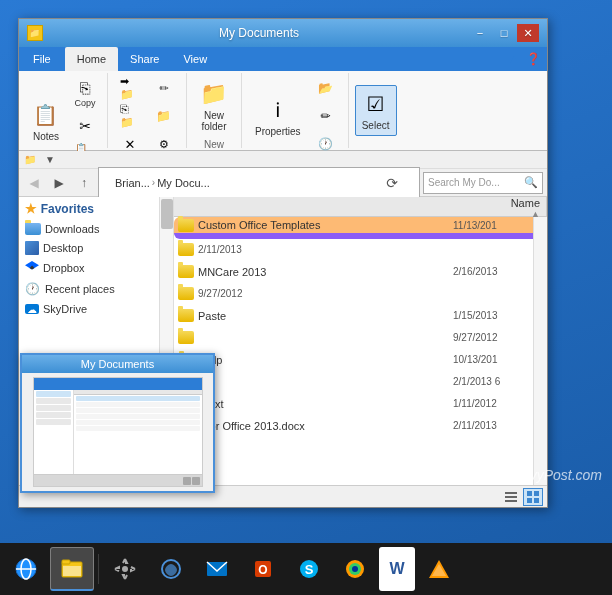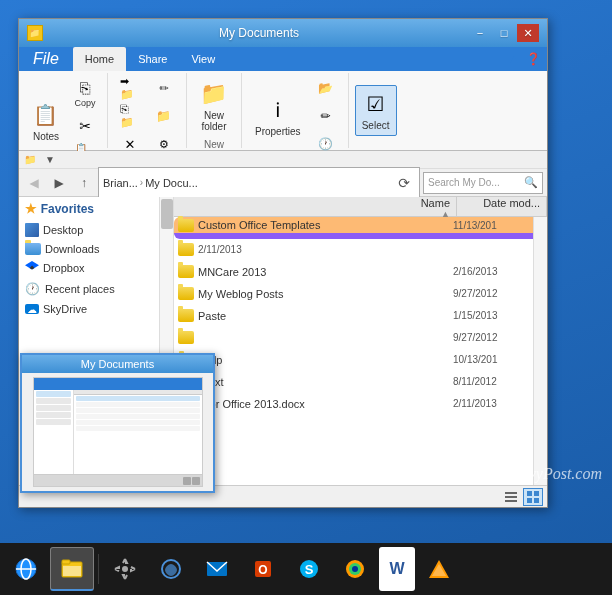--- a/index.html
+++ b/index.html
@@ -105,23 +105,22 @@
     .ribbon-tab.active {
       background: #f0f0f0;
       color: #333;
       border-radius: 2px 2px 0 0;
     }
     .ribbon-tab-file {
       background: #2c7dd6;
       color: white;
       padding: 3px 10px;
       margin-right: 4px;
-      font-size: 16px;
-      cursor: pointer;
-      font-style: italic;
+      font-size: 11px;
+      cursor: pointer;
     }
 
     
     .ribbon {
       background: #f8f8f8;
       border-bottom: 1px solid #bbb;
       display: flex;
       flex-direction: row;
       align-items: stretch;
       flex-shrink: 0;
@@ -236,21 +235,21 @@
     }
     .nav-btn.disabled { color: #bbb; cursor: default; }
 
     .address-bar {
       flex: 1;
       height: 31px;
       border: 1px solid #aaa;
       background: white;
       display: flex;
       align-items: center;
-      padding: 0 4px;
+      padding: 0 16px;
       font-size: 11px;
       color: #333;
       gap: 12px;
     }
 
     .address-bar-path {
       display: flex;
       align-items: center;
       gap: 2px;
       font-size: 11px;
@@ -588,23 +587,22 @@
       border-bottom: 2px solid #4a90d9;
     }
     .taskbar-separator { width: 1px; height: 30px; background: rgba(255,255,255,0.15); margin: 0 2px; }
 
     
     .watermark {
       position: absolute;
       bottom: 60px;
       right: 10px;
       color: rgba(255,255,255,0.7);
-      font-size: 16px;
+      font-size: 14px;
       font-style: italic;
-      font-family: Liberation Serif, serif;
     }
 
     .quick-access {
       background: #f0f0f0;
       height: 18px;
       display: flex;
       align-items: center;
       padding: 0 4px;
       gap: 3px;
       border-bottom: 1px solid #ddd;
@@ -804,26 +802,26 @@
         <div class="nav-scrollbar">
           <div class="nav-scrollbar-thumb"></div>
         </div>
 
         <div class="nav-section-title">
           <span style="color:#f5a623;font-size:13px;">★</span>
           <span>Favorites</span>
         </div>
 
         <div class="nav-item">
+          <div class="nav-icon-folder" style="background:linear-gradient(180deg,#78b4f0 0%,#3a8fd4 100%);"></div>
+          <span>Downloads</span>
+        </div>
+        <div class="nav-item">
           <div class="nav-icon-special desktop-icon"></div>
           <span>Desktop</span>
-        </div>
-        <div class="nav-item">
-          <div class="nav-icon-folder" style="background:linear-gradient(180deg,#78b4f0 0%,#3a8fd4 100%);"></div>
-          <span>Downloads</span>
         </div>
         <div class="nav-item">
           <div class="nav-icon-special" style="width:14px;height:14px;background:#0061fe;clip-path:polygon(50% 0%,100% 30%,50% 60%,0% 30%);font-size:10px;">◆</div>
           <span>Dropbox</span>
         </div>
         <div class="nav-item">
           <div class="nav-icon-special" style="font-size:12px;color:#888;">🕐</div>
           <span>Recent places</span>
         </div>
         <div class="nav-item">
@@ -831,63 +829,64 @@
           <span>SkyDrive</span>
         </div>
       </div>
 
       <div class="file-list">
         <div class="file-list-header">
           <div class="file-header-col file-header-name">
             <span>Name</span>
             <span style="margin-left:4px;font-size:9px;color:#888;">▲</span>
           </div>
-          <div class="file-header-col file-header-date">
-            <span>Date mod...</span>
-          </div>
         </div>
 
         <div class="file-row selected">
           <div class="file-row-icon"></div>
           <div class="file-row-name">Custom Office Templates</div>
           <div class="file-row-date">11/13/201</div>
         </div>
         <div class="file-row">
           <div class="file-row-icon"></div>
           <div class="file-row-date">2/11/2013</div>
         </div>
         <div class="file-row">
           <div class="file-row-icon"></div>
           <div class="file-row-name">MNCare 2013</div>
           <div class="file-row-date">2/16/2013</div>
         </div>
         <div class="file-row">
           <div class="file-row-icon"></div>
-          <div class="file-row-name">My Weblog Posts</div>
           <div class="file-row-date">9/27/2012</div>
         </div>
         <div class="file-row">
           <div class="file-row-icon"></div>
           <div class="file-row-name">Paste</div>
           <div class="file-row-date">1/15/2013</div>
         </div>
         <div class="file-row">
           <div class="file-row-icon"></div>
           <div class="file-row-name"></div>
           <div class="file-row-date">9/27/2012</div>
         </div>
         <div class="file-row">
           <div class="file-row-icon" style="background:#f0f0f0;border:1px solid #ccc;"></div>
           <div class="file-row-name">lt.rdp</div>
           <div class="file-row-date">10/13/201</div>
         </div>
         <div class="file-row">
           <div class="file-row-icon" style="background:#f0f0f0;border:1px solid #ccc;"></div>
+          <div class="file-row-name">xt</div>
+          <div class="file-row-date">2/1/2013 6</div>
+        </div>
+        <div class="file-row">
+          <div class="file-row-icon" style="background:#f0f0f0;border:1px solid #ccc;"></div>
           <div class="file-row-name">ile.txt</div>
-          <div class="file-row-date">8/11/2012</div>
+          <div class="file-row-date">1/11/2012</div>
         </div>
         <div class="file-row">
           <div class="file-row-icon" style="background:#d0e8f0;border:1px solid #aaccdd;"></div>
           <div class="file-row-name">s for Office 2013.docx</div>
           <div class="file-row-date">2/11/2013</div>
         </div>
 
         <div class="file-scrollbar"></div>
       </div>
 

